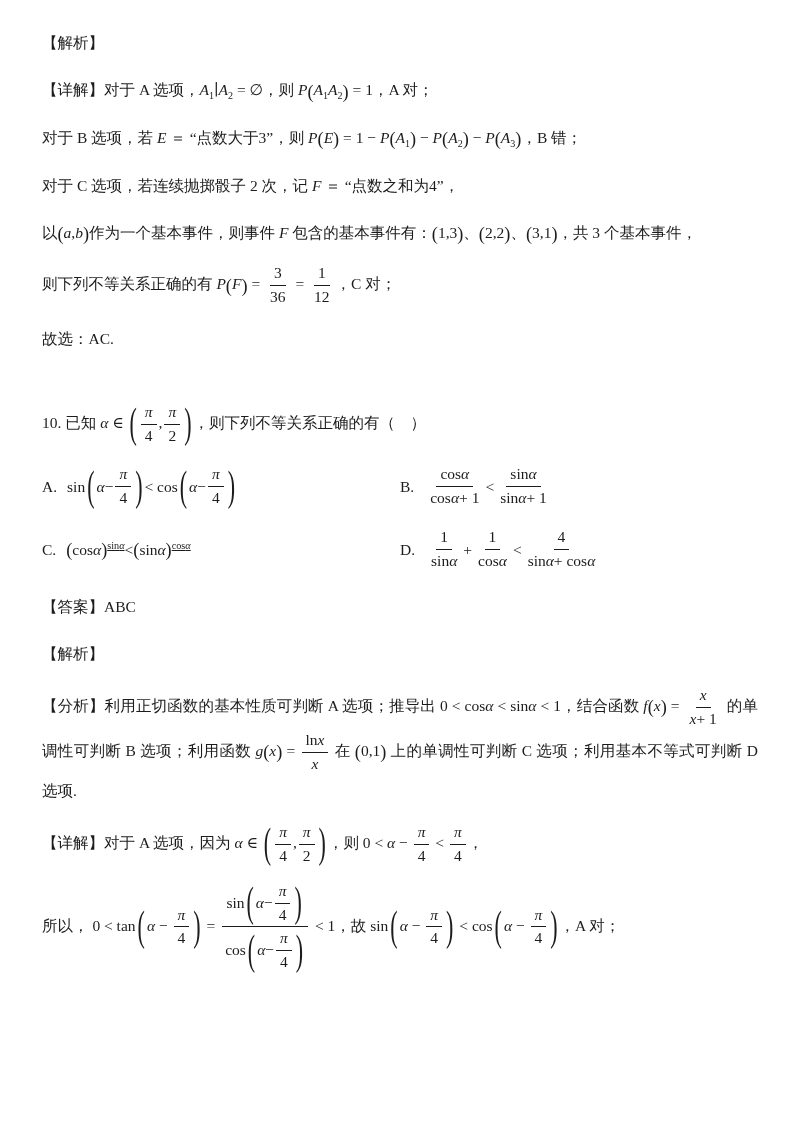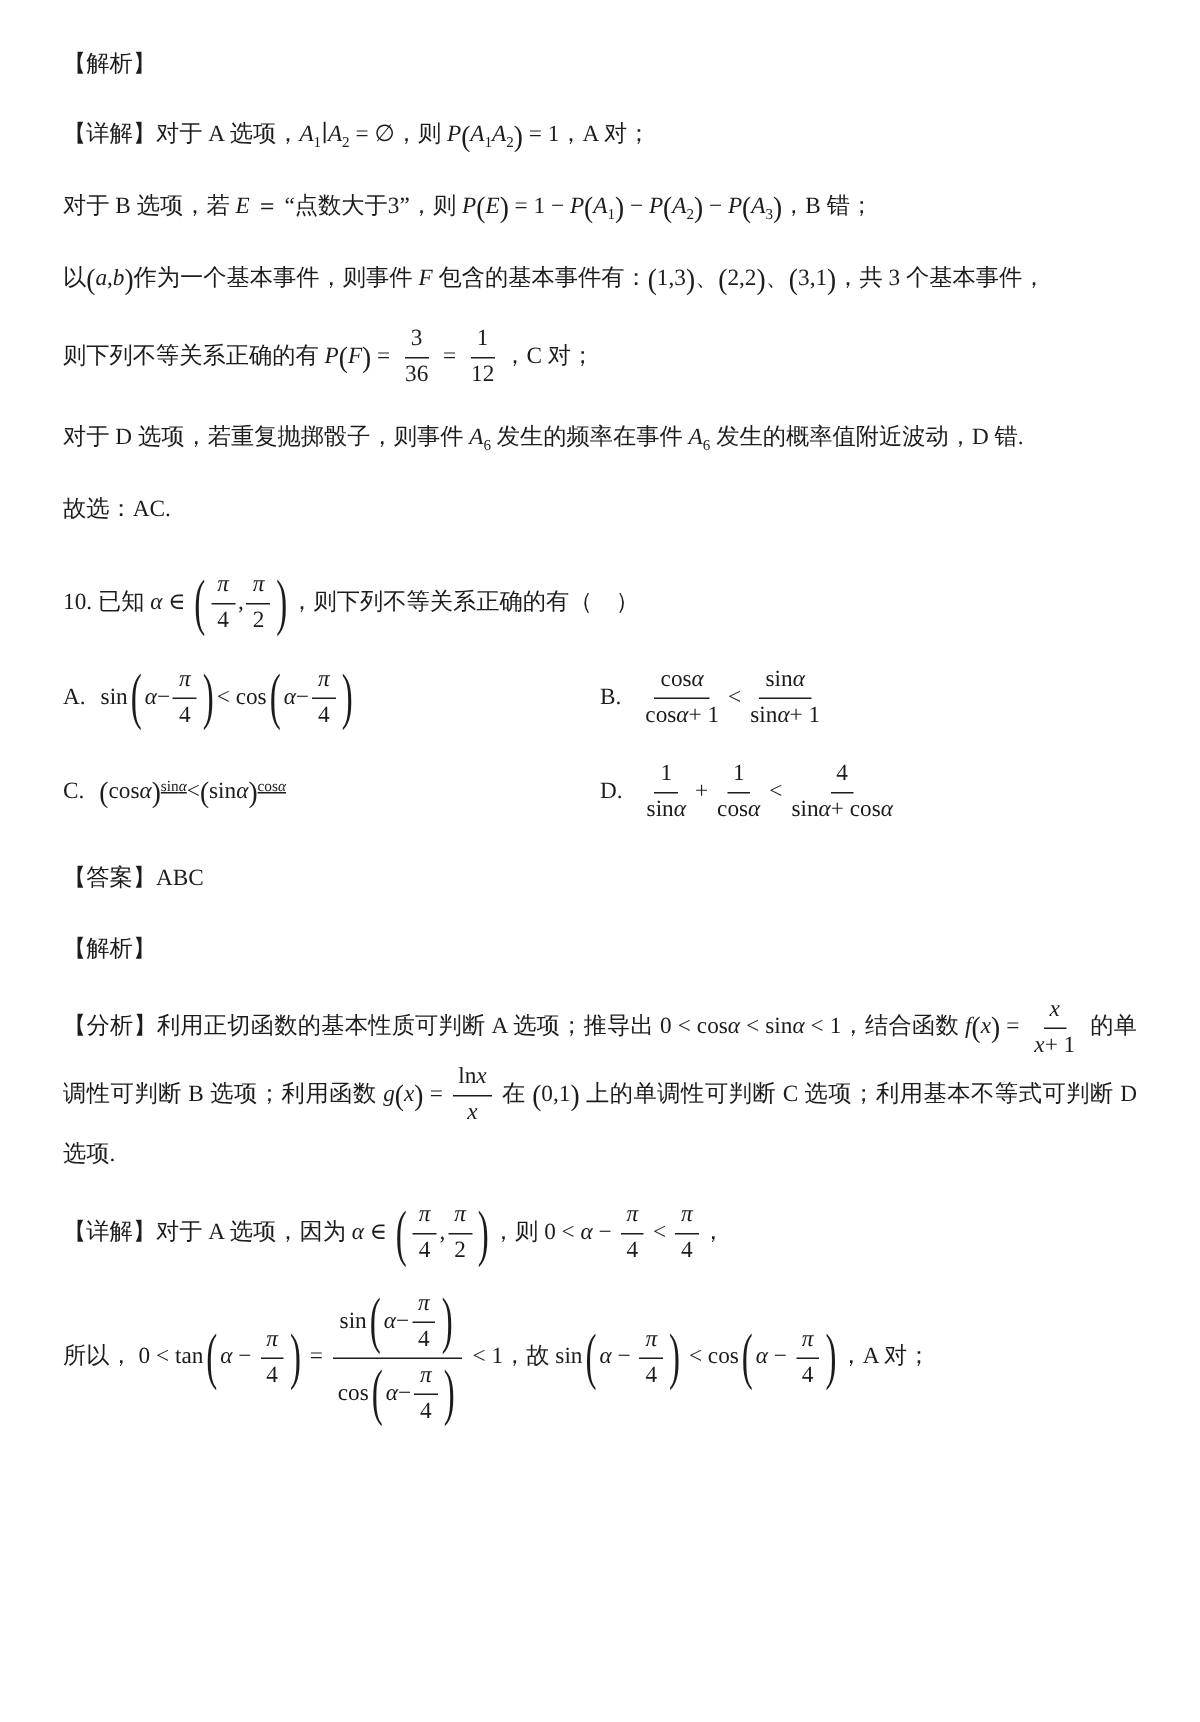--- a/index.html
+++ b/index.html
@@ -18,51 +18,51 @@
     display:inline-flex;flex-direction:column;align-items:center;
     vertical-align:middle;margin:0 2px;line-height:1.35;text-align:center;
   }
   .frac .num{display:inline-flex;align-items:center;justify-content:center;
     border-bottom:1px solid #1c1c1c;padding:0 4px 1px;}
   .frac .den{display:inline-flex;align-items:center;justify-content:flex-end;
     padding:1px 4px 0;}
   .big{display:inline-block;vertical-align:middle;line-height:1;}
   .big.z1{font-size:1.18em;transform:scaleY(1.08);}
   .big.z2{font-size:1.42em;transform:scaleY(1.9);margin:0 2px;}
-  .q-stem{margin-top:24px;margin-bottom:18px;}
+  .q-stem{margin-top:46px;margin-bottom:18px;}
   .opts{display:flex;align-items:center;margin:0 0 18px 0;}
   .opt{flex:0 0 50%;display:flex;align-items:center;}
   .opt-label{margin-right:10px;}
   .opt-body{display:inline-flex;align-items:center;flex-wrap:wrap;}
 </style>
 </head>
 <body>
 
 <div class="page">
 
   <p class="line">【解析】</p>
   <p class="line"><span class="t">【详解】对于 A 选项，</span><span class="mi">A<sub>1</sub></span><span class="mi">∣</span><span class="mi">A<sub>2</sub></span><span class="t"> = ∅，则 </span><span class="mi">P</span><span class="big z1">(</span><span class="mi">A<sub>1</sub></span><span class="mi">A<sub>2</sub></span><span class="big z1">)</span><span class="t"> = 1，A 对；</span></p>
   <p class="line"><span class="t">对于 B 选项，若 </span><span class="mi">E</span><span class="t"> ＝ “点数大于3”，则 </span><span class="mi">P</span><span class="big z1">(</span><span class="mi">E</span><span class="big z1">)</span><span class="t"> = 1 − </span><span class="mi">P</span><span class="big z1">(</span><span class="mi">A<sub>1</sub></span><span class="big z1">)</span><span class="t"> − </span><span class="mi">P</span><span class="big z1">(</span><span class="mi">A<sub>2</sub></span><span class="big z1">)</span><span class="t"> − </span><span class="mi">P</span><span class="big z1">(</span><span class="mi">A<sub>3</sub></span><span class="big z1">)</span><span class="t">，B 错；</span></p>
+  <p class="line"><span class="t">对于 C 选项，若连续抛掷骰子 2 次，记 </span><span class="mi">F</span><span class="t"> ＝ “点数之和为4”，</span></p>
   <p class="line"><span class="t">以</span><span class="big z1">(</span><span class="mi">a</span><span class="t">,</span><span class="mi">b</span><span class="big z1">)</span><span class="t">作为一个基本事件，则事件 </span><span class="mi">F</span><span class="t"> 包含的基本事件有：</span><span class="big z1">(</span><span class="t">1,3</span><span class="big z1">)</span><span class="t">、</span><span class="big z1">(</span><span class="t">2,2</span><span class="big z1">)</span><span class="t">、</span><span class="big z1">(</span><span class="t">3,1</span><span class="big z1">)</span><span class="t">，共 3 个基本事件，</span></p>
   <p class="line"><span class="t">则下列不等关系正确的有 </span><span class="mi">P</span><span class="big z1">(</span><span class="mi">F</span><span class="big z1">)</span><span class="t"> = </span><span class="frac">
         <span class="num">
           <span class="t">3</span>
         </span>
         <span class="den">
           <span class="t">36</span>
         </span>
       </span><span class="t"> = </span><span class="frac">
         <span class="num">
           <span class="t">1</span>
         </span>
         <span class="den">
           <span class="t">12</span>
         </span>
       </span><span class="t">，C 对；</span></p>
-  <p class="line"><span class="t">对于 D 选项，若重复抛掷骰子，则事件 </span><span class="mi">A<sub>6</sub></span><span class="t"> 发生的频率在事件 </span><span class="mi">A<sub>6</sub></span><span class="t"> 发生的概率值附近波动，D 错.</span></p>
   <p class="line">故选：AC.</p>
 
   <p class="line q-stem"><span class="t">10. 已知 </span><span class="mi">α</span><span class="t"> ∈ </span><span class="big z2">(</span><span class="frac">
         <span class="num">
           <span class="mi">π</span>
         </span>
         <span class="den">
           <span class="t">4</span>
         </span>
       </span><span class="t">,</span><span class="frac">

